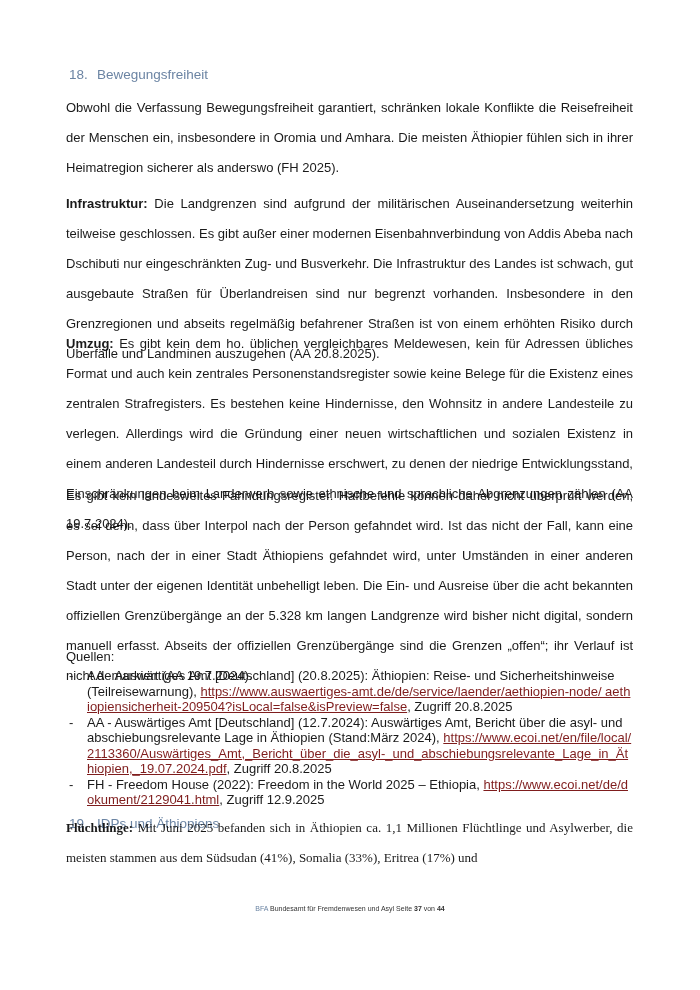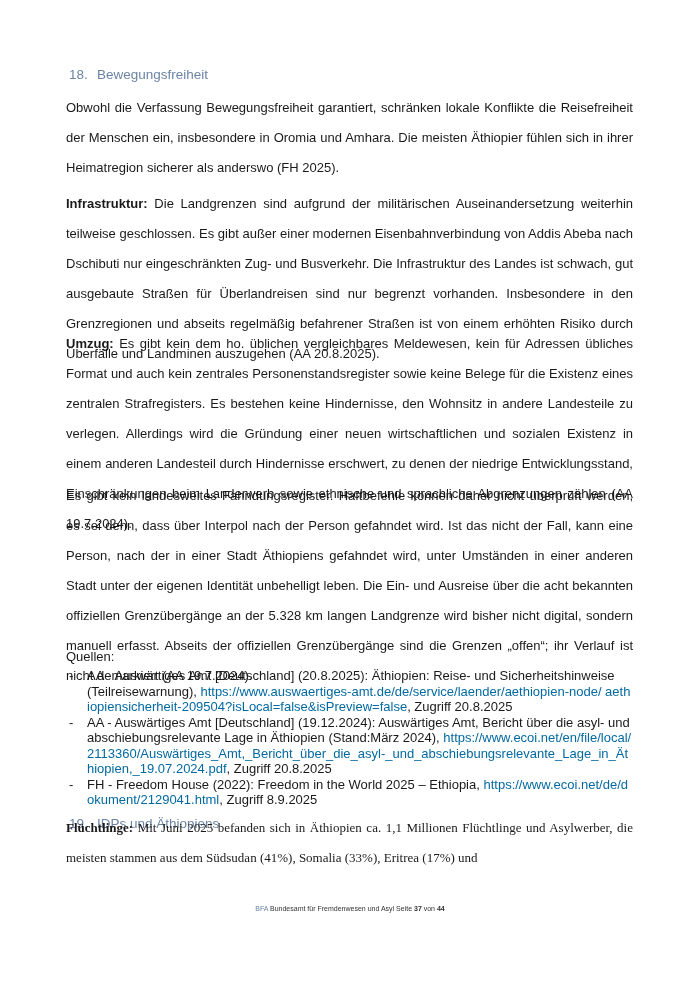--- a/index.html
+++ b/index.html
@@ -8,21 +8,21 @@
   .page { position: absolute; left: 66px; top: 0; width: 567px; }
   .h2 { position: absolute; left: 3px; font-weight: normal; font-size: 13.5px; color: #6b84a3; }
   .h2 .num { display: inline-block; width: 28px; }
   .para { position: absolute; left: 0; width: 567px; font-size: 13px; line-height: 30px;
           text-align: justify; }
   .para b { font-weight: bold; }
   .src-title { position: absolute; left: 0; font-size: 13px; }
   .src-list { position: absolute; left: 0; width: 567px; font-size: 13px; line-height: 15.5px; margin: 0; padding: 0; list-style: none; }
   .src-list li { position: relative; padding-left: 21px; }
   .src-list li .dash { position: absolute; left: 3px; top: 0; }
-  a { color: #0369a1; word-break: break-all; }
+  a { color: #7f1d1d; text-decoration: underline; word-break: break-all; }
   .footer { position: absolute; left: 0; width: 700px; top: 905px; text-align: center;
             font-size: 7px; color: #333; }
   .footer .bfa { color: #6b84a3; }
   .footer b { font-weight: bold; }
 </style>
 </head>
 <body>
 
 <div class="page">
 
@@ -44,25 +44,25 @@
 
   <div class="src-title" style="top:649px;">Quellen:</div>
 
   <ul class="src-list" style="top:668px;">
     <li>
       <span class="dash">-</span>
       <span>AA - Auswärtiges Amt [Deutschland] (20.8.2025): Äthiopien: Reise- und Sicherheitshinweise (Teilreisewarnung), </span><a>https://www.auswaertiges-amt.de/de/service/laender/aethiopien-node/ aethiopiensicherheit-209504?isLocal=false&amp;isPreview=false</a><span>, Zugriff 20.8.2025</span>
     </li>
     <li>
       <span class="dash">-</span>
-      <span>AA - Auswärtiges Amt [Deutschland] (19.12.2024): Auswärtiges Amt, Bericht über die asyl- und abschiebungsrelevante Lage in Äthiopien (Stand:März 2024), </span><a>https://www.ecoi.net/en/file/local/2113360/Auswärtiges_Amt,_Bericht_über_die_asyl-_und_abschiebungsrelevante_Lage_in_Äthiopien,_19.07.2024.pdf</a><span>, Zugriff 20.8.2025</span>
+      <span>AA - Auswärtiges Amt [Deutschland] (12.7.2024): Auswärtiges Amt, Bericht über die asyl- und abschiebungsrelevante Lage in Äthiopien (Stand:März 2024), </span><a>https://www.ecoi.net/en/file/local/2113360/Auswärtiges_Amt,_Bericht_über_die_asyl-_und_abschiebungsrelevante_Lage_in_Äthiopien,_19.07.2024.pdf</a><span>, Zugriff 20.8.2025</span>
     </li>
     <li>
       <span class="dash">-</span>
-      <span>FH - Freedom House (2022): Freedom in the World 2025 – Ethiopia, </span><a>https://www.ecoi.net/de/dokument/2129041.html</a><span>, Zugriff 8.9.2025</span>
+      <span>FH - Freedom House (2022): Freedom in the World 2025 – Ethiopia, </span><a>https://www.ecoi.net/de/dokument/2129041.html</a><span>, Zugriff 12.9.2025</span>
     </li>
   </ul>
 
   <div class="h2" style="top:816px;">
     <span class="num">19.</span><span>IDPs und Äthiopiens</span>
   </div>
 
   <p class="para" style="top:800px;font-family:Liberation Serif, serif;">
     <b>Flüchtlinge:</b><span> Mit Juni 2025 befanden sich in Äthiopien ca. 1,1 Millionen Flüchtlinge und Asylwerber, die meisten stammen aus dem Südsudan (41%), Somalia (33%), Eritrea (17%) und</span>
   </p>

